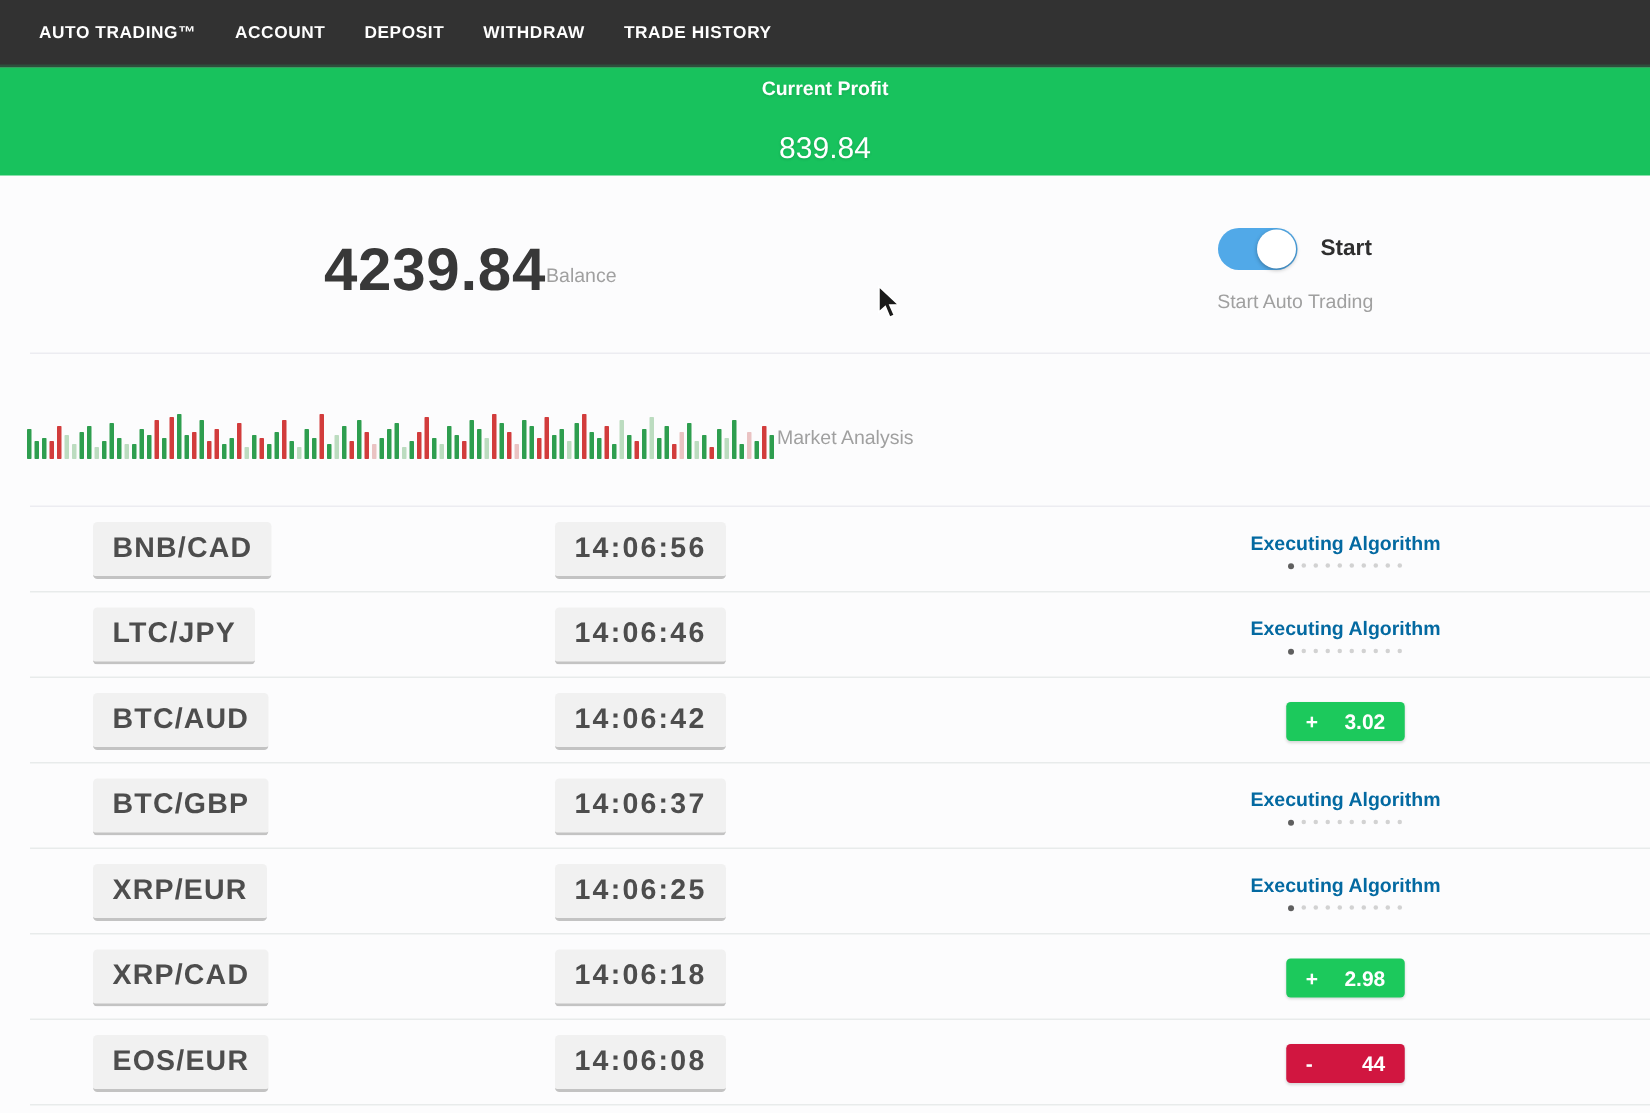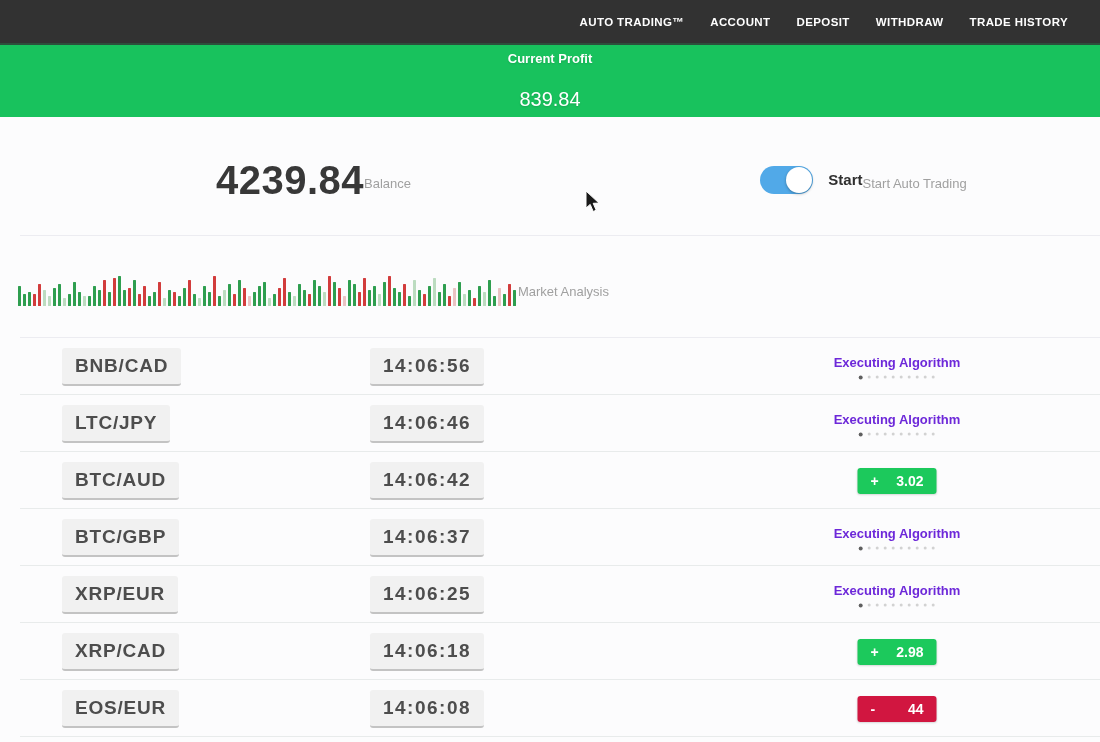--- a/index.html
+++ b/index.html
@@ -3,21 +3,21 @@
 <meta charset="utf-8">
 <style>
   * { margin: 0; padding: 0; box-sizing: border-box; }
   html, body { width: 1100px; height: 742px; overflow: hidden; }
   body { font-family: "Liberation Sans", sans-serif; background: #fcfcfd; }
   .screen { position: relative; width: 1100px; height: 742px; }
 
   
   .top-nav {
     height: 45px; background: #323232; border-bottom: 2px solid #2d4f3c;
-    display: flex; align-items: center; justify-content: flex-end;
+    display: flex; align-items: center; 
     padding-right: 32px;
   }
   .nav-item {
     color: #ffffff; font-size: 11.5px; font-weight: bold; letter-spacing: .4px;
     margin-left: 26px; cursor: pointer; white-space: nowrap;
   }
 
   
   .profit-banner {
     height: 72px; background: #18c25d; color: #ffffff; text-align: center;
@@ -26,21 +26,21 @@
   .profit-banner .p-label { font-size: 13px; font-weight: bold; text-shadow: 0 1px 2px rgba(0,0,0,.12); }
   .profit-banner .p-value { font-size: 20px; font-weight: normal; margin-top: 2px; text-shadow: 0 1px 2px rgba(0,0,0,.15); }
 
   
   .stats-row { display: flex; position: relative; }
   .stats-row::after {
     content: ""; position: absolute; left: 20px; right: 0; bottom: 0;
     height: 1px; background: #ececf1;
   }
   .col-left  { width: 57%; display: flex; flex-direction: row; align-items: center; justify-content: center; }
-  .col-right { width: 43%; display: flex; flex-direction: row; align-items: center; justify-content: center; }
+  .col-right { width: 43%; display: flex; flex-direction: column; align-items: center; justify-content: center; }
   .stats-top { height: 119px; }
   .stats-bottom { height: 102px; }
 
   .balance-value { font-size: 40px; font-weight: bold; color: #383838; letter-spacing: .5px; padding-top: 8px; }
   .muted { font-size: 13px; color: #a0a0a0; margin-top: 13px; }
 
   .toggle-row { display: flex; align-items: center; padding-top: 6px; }
   .toggle {
     width: 53px; height: 28px; border-radius: 14px; background: #51a9e8;
     position: relative; cursor: pointer; flex: 0 0 auto;
@@ -68,21 +68,21 @@
     background: #f1f1f1; border-bottom: 2px solid #c3c3c3; border-radius: 3px;
     font-size: 19px; font-weight: bold; color: #4d4d4d;
     padding: 7px 13px; white-space: nowrap;
   }
   .chip.pair { left: 62px; letter-spacing: .8px; }
   .chip.time { left: 427px; transform: translate(-50%,-50%); letter-spacing: 1.5px; }
   .status-cell {
     position: absolute; left: 897px; top: 50%; transform: translate(-50%,-50%);
     display: flex; flex-direction: column; align-items: center;
   }
-  .exec-label { font-size: 13px; font-weight: bold; color: #6d28d9; white-space: nowrap; }
+  .exec-label { font-size: 13px; font-weight: bold; color: #0369a1; white-space: nowrap; }
   .dots { display: flex; align-items: center; margin-top: 6px; }
   .dot { width: 3px; height: 3px; border-radius: 50%; background: #d2d2d2; margin: 0 2.5px; }
   .dot.active { background: #5f5f5f; width: 4px; height: 4px; }
   .result-badge {
     width: 79px; padding: 5px 13px; border-radius: 3px;
     display: flex; justify-content: space-between; align-items: center;
     color: #ffffff; font-size: 14px; font-weight: bold;
     box-shadow: 0 1px 2px rgba(0,0,0,.15);
   }
 

